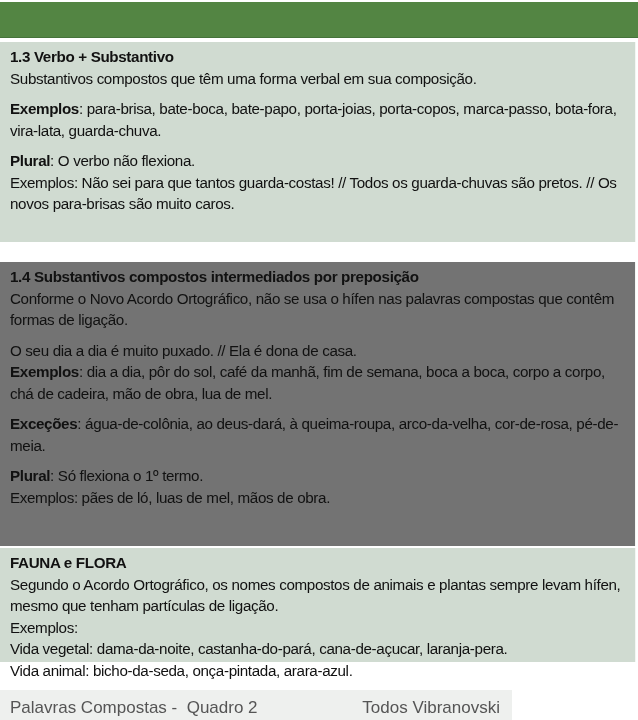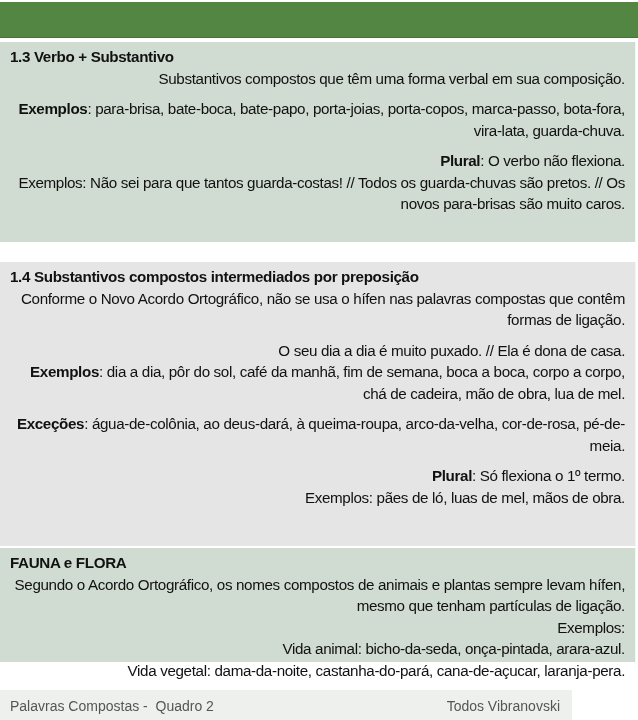--- a/index.html
+++ b/index.html
@@ -18,32 +18,32 @@
   .section {
     position: absolute; left: 0; width: 636px;
     box-sizing: border-box;
     padding: 4px 10px 0 10px;
     font-size: 15.2px;
     line-height: 21.5px;
     letter-spacing: -0.35px;
     border-right: 1px solid #f4f6f4;
   }
   .sec-dark { background: #d0dbd1; }
-  .sec-light { background: #e5e5e5; }
+  .sec-light { background: #737373; }
   #sec1 { top: 42px; height: 200px; }
   #sec2 { top: 262px; height: 284px; }
   #sec3 { top: 548px; height: 114px; }
   .sec-title { font-weight: bold; display: block; }
-  .para { margin: 0; text-align: right; }
+  .para { margin: 0; }
   .gap { height: 9px; }
   b { font-weight: bold; }
   .footer {
-    position: absolute; left: 0; top: 690px; width: 572px; height: 30px;
+    position: absolute; left: 0; top: 690px; width: 512px; height: 30px;
     background: #eef0ee;
-    font-size: 14px; color: #555;
+    font-size: 17px; color: #555;
   }
   .footer-left { position: absolute; left: 10px; top: 8px; white-space: pre; }
   .footer-right { position: absolute; right: 12px; top: 8px; }
 </style>
 </head>
 <body>
 
 <div class="header-bar"></div>
 
 <div id="sec1" class="section sec-dark">
@@ -66,20 +66,20 @@
   <p class="para"><b>Exceções</b><span>: água-de-colônia, ao deus-dará, à queima-roupa, arco-da-velha, cor-de-rosa, pé-de-meia.</span></p>
   <div class="gap"></div>
   <p class="para"><b>Plural</b><span>: Só flexiona o 1º termo.</span></p>
   <p class="para">Exemplos: pães de ló, luas de mel, mãos de obra.</p>
 </div>
 
 <div id="sec3" class="section sec-dark">
   <span class="sec-title">FAUNA e FLORA</span>
   <p class="para">Segundo o Acordo Ortográfico, os nomes compostos de animais e plantas sempre levam hífen, mesmo que tenham partículas de ligação.</p>
   <p class="para">Exemplos:</p>
+  <p class="para">Vida vegetal: dama-da-noite, castanha-do-pará, cana-de-açucar, laranja-pera.</p>
   <p class="para">Vida animal: bicho-da-seda, onça-pintada, arara-azul.</p>
-  <p class="para">Vida vegetal: dama-da-noite, castanha-do-pará, cana-de-açucar, laranja-pera.</p>
 </div>
 
 <div class="footer">
   <span class="footer-left">Palavras Compostas -  Quadro 2</span>
   <span class="footer-right">Todos Vibranovski</span>
 </div>
 
 </body></html>

